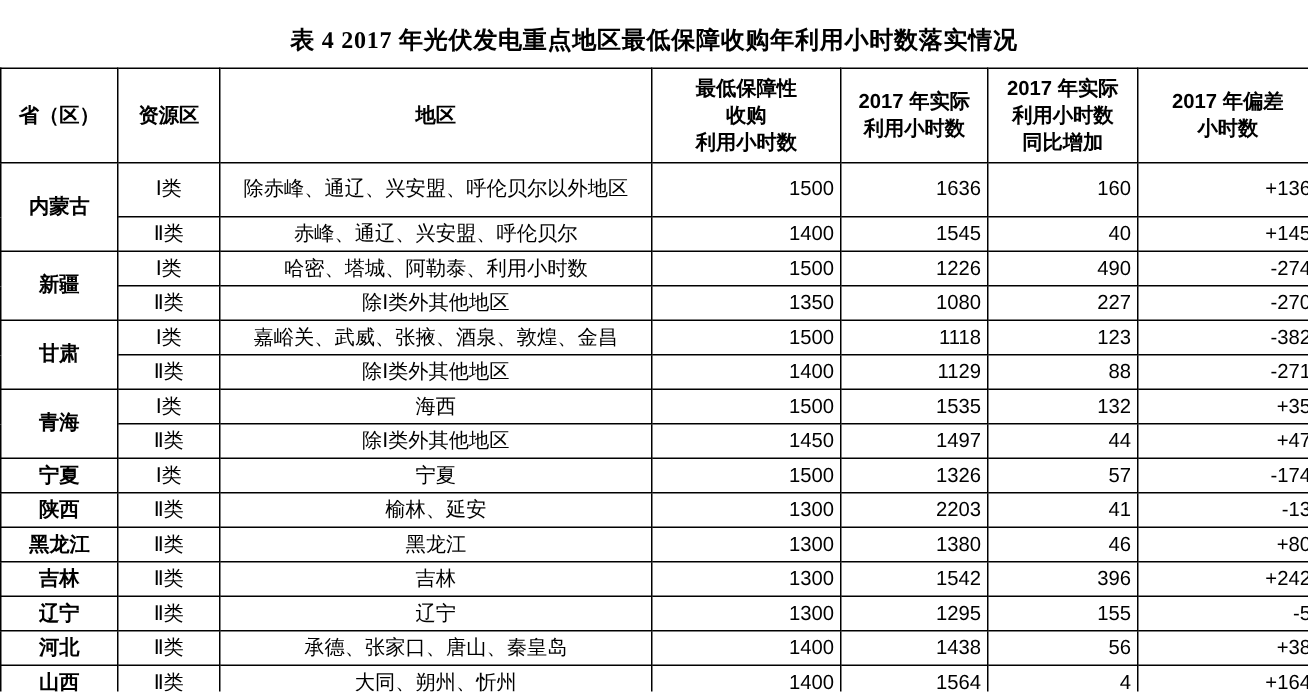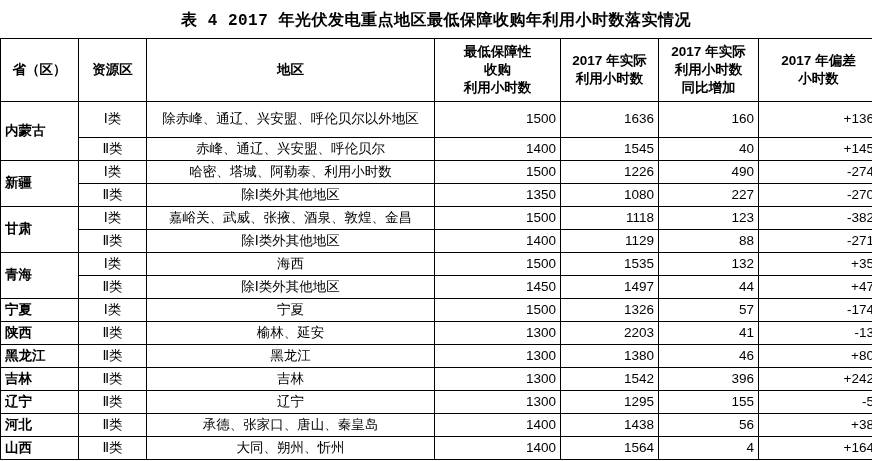--- a/index.html
+++ b/index.html
@@ -18,23 +18,23 @@
     width: 872px;
     height: 461px;
     position: relative;
     box-sizing: border-box;
   }
   .caption {
     text-align: center;
     font-size: 16px;
     font-weight: bold;
     letter-spacing: 0.5px;
-    padding-top: 10px;
+    padding-top: 17px;
     padding-bottom: 7px;
-    font-family: Liberation Mono, monospace;
+    font-family: Liberation Serif, serif;
   }
   table.tbl {
     border-collapse: collapse;
     table-layout: fixed;
     margin: 0 auto;
     width: 848px;
     background: #fff;
   }
   table.tbl td, table.tbl th {
     border: 1px solid #000000;
@@ -49,21 +49,21 @@
     font-weight: bold;
     height: 56px;
     padding: 3px 4px;
   }
   .hdr-multiline {
     display: block;
     white-space: pre-line;
     line-height: 1.32;
   }
   td.c-prov {
-    text-align: left;
+    text-align: center;
     font-weight: bold;
     white-space: nowrap;
   }
   td.c-zone {
     text-align: center;
     white-space: nowrap;
     margin-left: 6px;
   }
   td.c-area {
     text-align: center;

